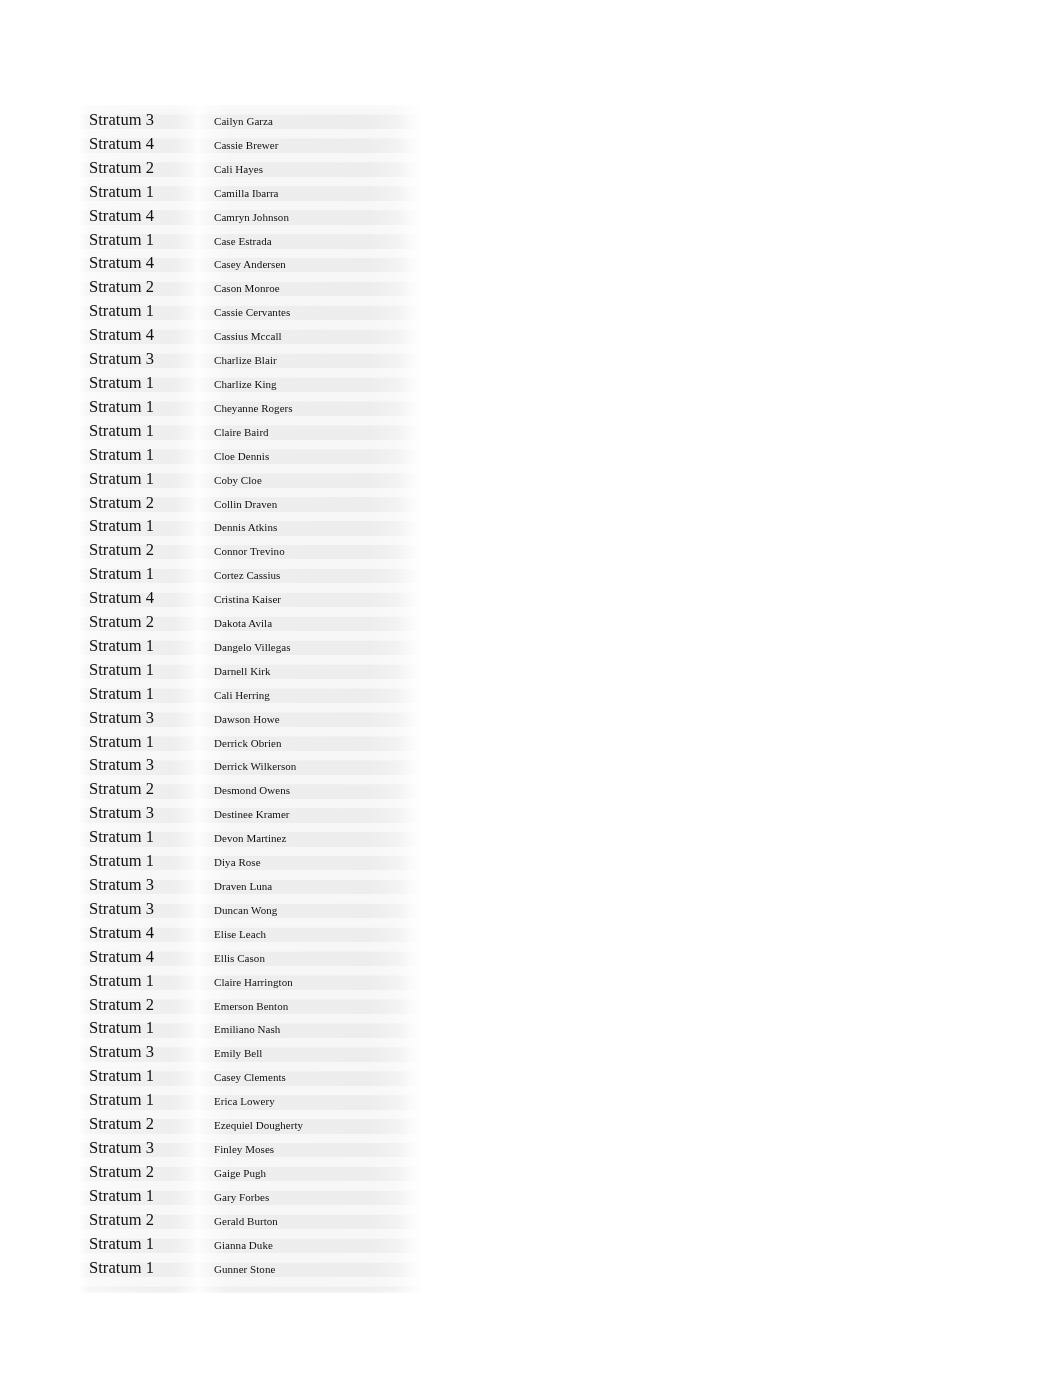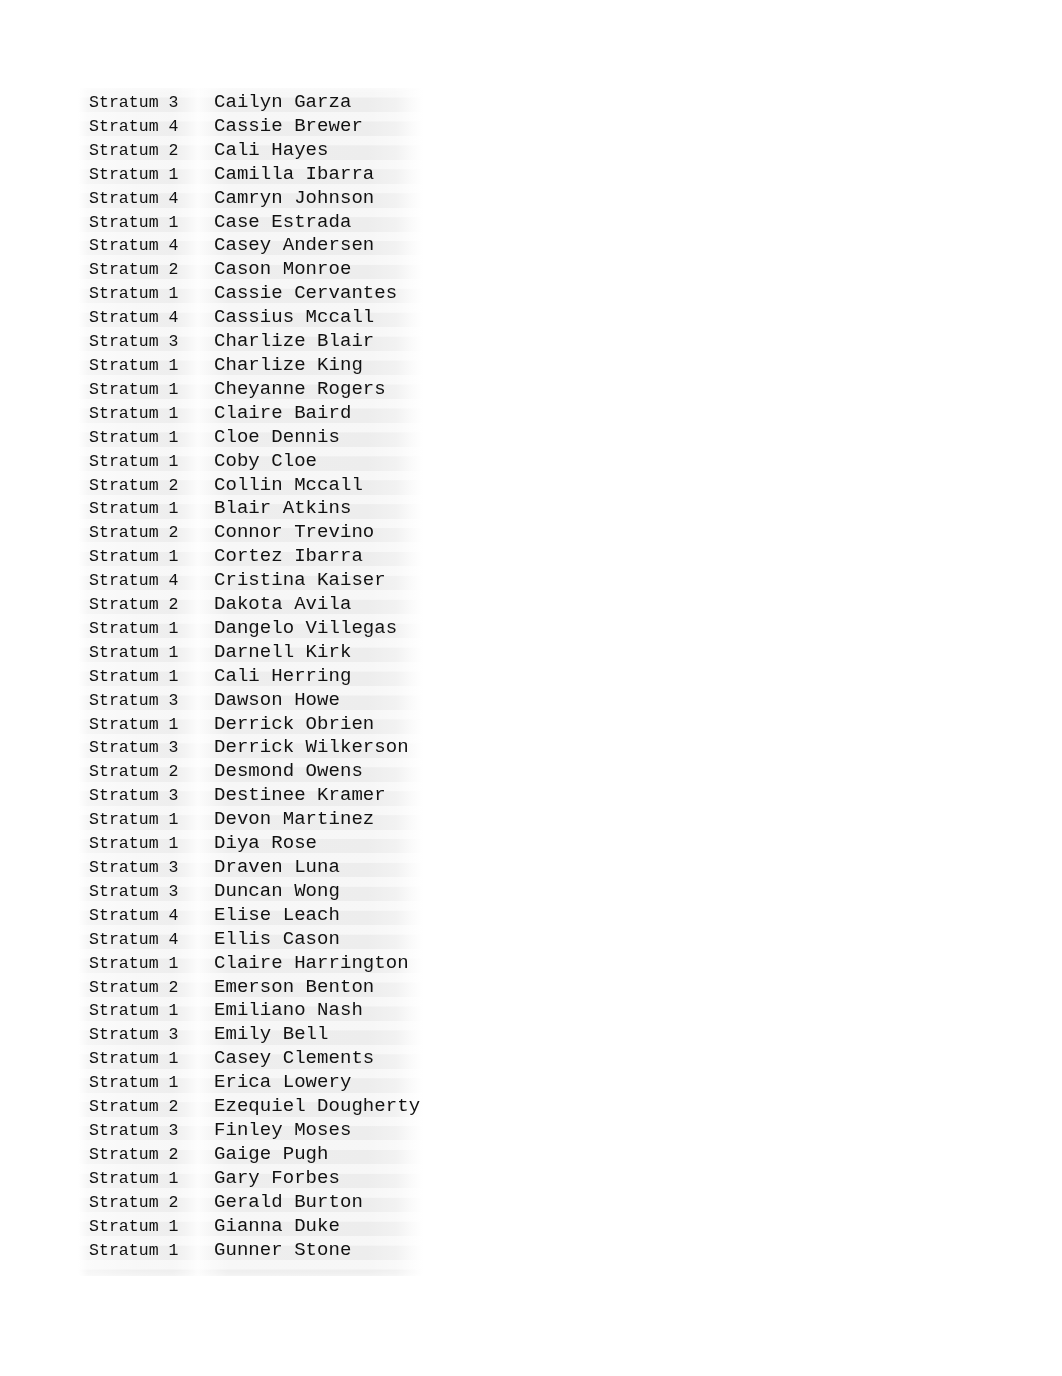--- a/index.html
+++ b/index.html
@@ -14,39 +14,38 @@
     font-family: "Liberation Serif", "DejaVu Serif", serif;
     -webkit-font-smoothing: antialiased;
     overflow: hidden;
     position: relative;
   }
 
   
   #data-table-panel {
     position: absolute;
     left: 78px;
-    top: 88px;
+    top: 105px;
     width: 345px;
     height: 1188px;
     
     background:
       linear-gradient(to right,
         rgba(255,255,255,1) 0px,
         rgba(246,246,246,1) 10px,
         rgba(240,240,240,1) 55px,
         rgba(238,238,238,1) 95px,
         rgba(244,244,244,1) 108px,
         rgba(252,252,252,1) 120px,
         rgba(246,246,246,1) 132px,
         rgba(238,238,238,1) 150px,
         rgba(237,237,237,1) 290px,
         rgba(242,242,242,1) 318px,
         rgba(250,250,250,1) 333px,
         rgba(255,255,255,1) 345px);
-    font-family: Liberation Mono, monospace;
   }
 
   
   #row-banding {
     position: absolute;
     inset: 0;
     pointer-events: none;
     background: repeating-linear-gradient(
       to bottom,
       rgba(255,255,255,0.55) 0px,
@@ -85,21 +84,21 @@
     box-sizing: border-box;
     font-size: 16.5px;
     color: #111111;
     letter-spacing: 0.05px;
   }
 
   .cell-name {
     flex: 1 1 auto;
     padding-left: 11px;
     box-sizing: border-box;
-    font-size: 19px;
+    font-size: 11px;
     color: #111111;
     letter-spacing: 0.05px;
   }
 </style>
 </head>
 <body>
 
 <div id="data-table-panel">
   <div id="row-banding"></div>
   <div id="rows">
@@ -162,33 +161,33 @@
       <div class="data-row">
         <div class="cell-stratum">Stratum 1</div>
         <div class="cell-name">Cloe Dennis</div>
       </div>
       <div class="data-row">
         <div class="cell-stratum">Stratum 1</div>
         <div class="cell-name">Coby Cloe</div>
       </div>
       <div class="data-row">
         <div class="cell-stratum">Stratum 2</div>
-        <div class="cell-name">Collin Mccall</div>
-      </div>
-      <div class="data-row">
-        <div class="cell-stratum">Stratum 1</div>
-        <div class="cell-name">Blair Atkins</div>
+        <div class="cell-name">Collin Draven</div>
+      </div>
+      <div class="data-row">
+        <div class="cell-stratum">Stratum 1</div>
+        <div class="cell-name">Dennis Atkins</div>
       </div>
       <div class="data-row">
         <div class="cell-stratum">Stratum 2</div>
         <div class="cell-name">Connor Trevino</div>
       </div>
       <div class="data-row">
         <div class="cell-stratum">Stratum 1</div>
-        <div class="cell-name">Cortez Ibarra</div>
+        <div class="cell-name">Cortez Cassius</div>
       </div>
       <div class="data-row">
         <div class="cell-stratum">Stratum 4</div>
         <div class="cell-name">Cristina Kaiser</div>
       </div>
       <div class="data-row">
         <div class="cell-stratum">Stratum 2</div>
         <div class="cell-name">Dakota Avila</div>
       </div>
       <div class="data-row">

